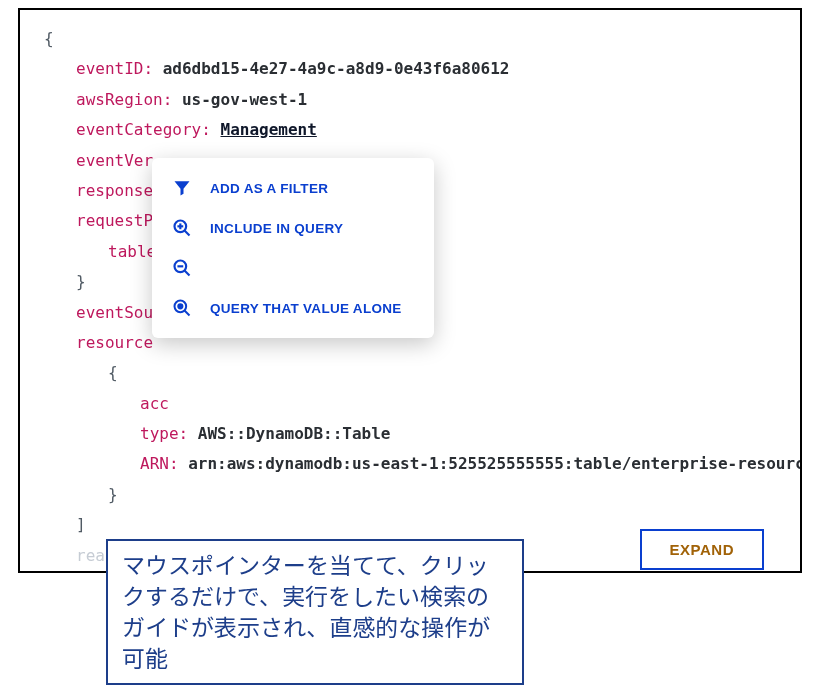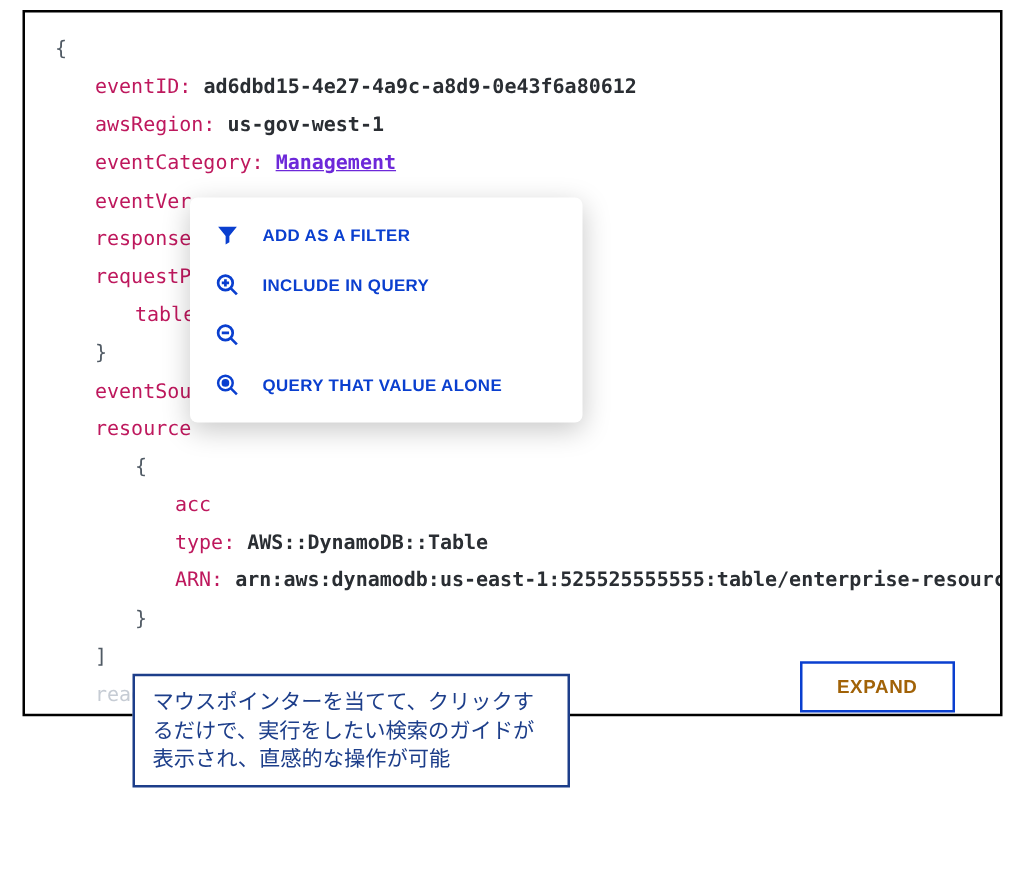--- a/index.html
+++ b/index.html
@@ -23,31 +23,31 @@
       color: #505a64;
       line-height: 1.9;
       overflow: hidden;
     }
     .ind1 { padding-left: 32px; }
     .ind2 { padding-left: 64px; }
     .ind3 { padding-left: 96px; }
     .k { color: #be185d; }
     .val { color: #2a2e33; font-weight: 700; }
     .link {
-      color: #6d28d9;
+      color: #0f172a;
       font-weight: 700;
       text-decoration: underline;
       cursor: pointer;
     }
     .faded { color: #c6ccd4; }
     .menu {
       position: absolute;
       top: 158px;
       left: 152px;
-      width: 314px;
+      width: 282px;
       background: #fff;
       border-radius: 6px;
       box-shadow: 0 6px 22px rgba(0,0,0,0.22);
       padding: 10px 0;
       z-index: 5;
     }
     .menu-item {
       display: flex;
       align-items: center;
       gap: 18px;
@@ -72,25 +72,25 @@
       letter-spacing: 0.5px;
       padding: 10px 28px;
       font-family: "Segoe UI", Arial, sans-serif;
       cursor: pointer;
       z-index: 2;
     }
     .callout {
       position: absolute;
       left: 106px;
       top: 539px;
-      width: 350px;
+      width: 418px;
       border: 2px solid #1d3e8a;
       background: #fff;
       color: #1d3e8a;
-      font-size: 17px;
+      font-size: 23px;
       line-height: 1.35;
       padding: 8px 14px 10px 14px;
       font-family: "Hiragino Sans", "Noto Sans JP", Meiryo, sans-serif;
       z-index: 6;
     }
     .row { white-space: nowrap; }
   </style>
 </head>
 <body>
 

